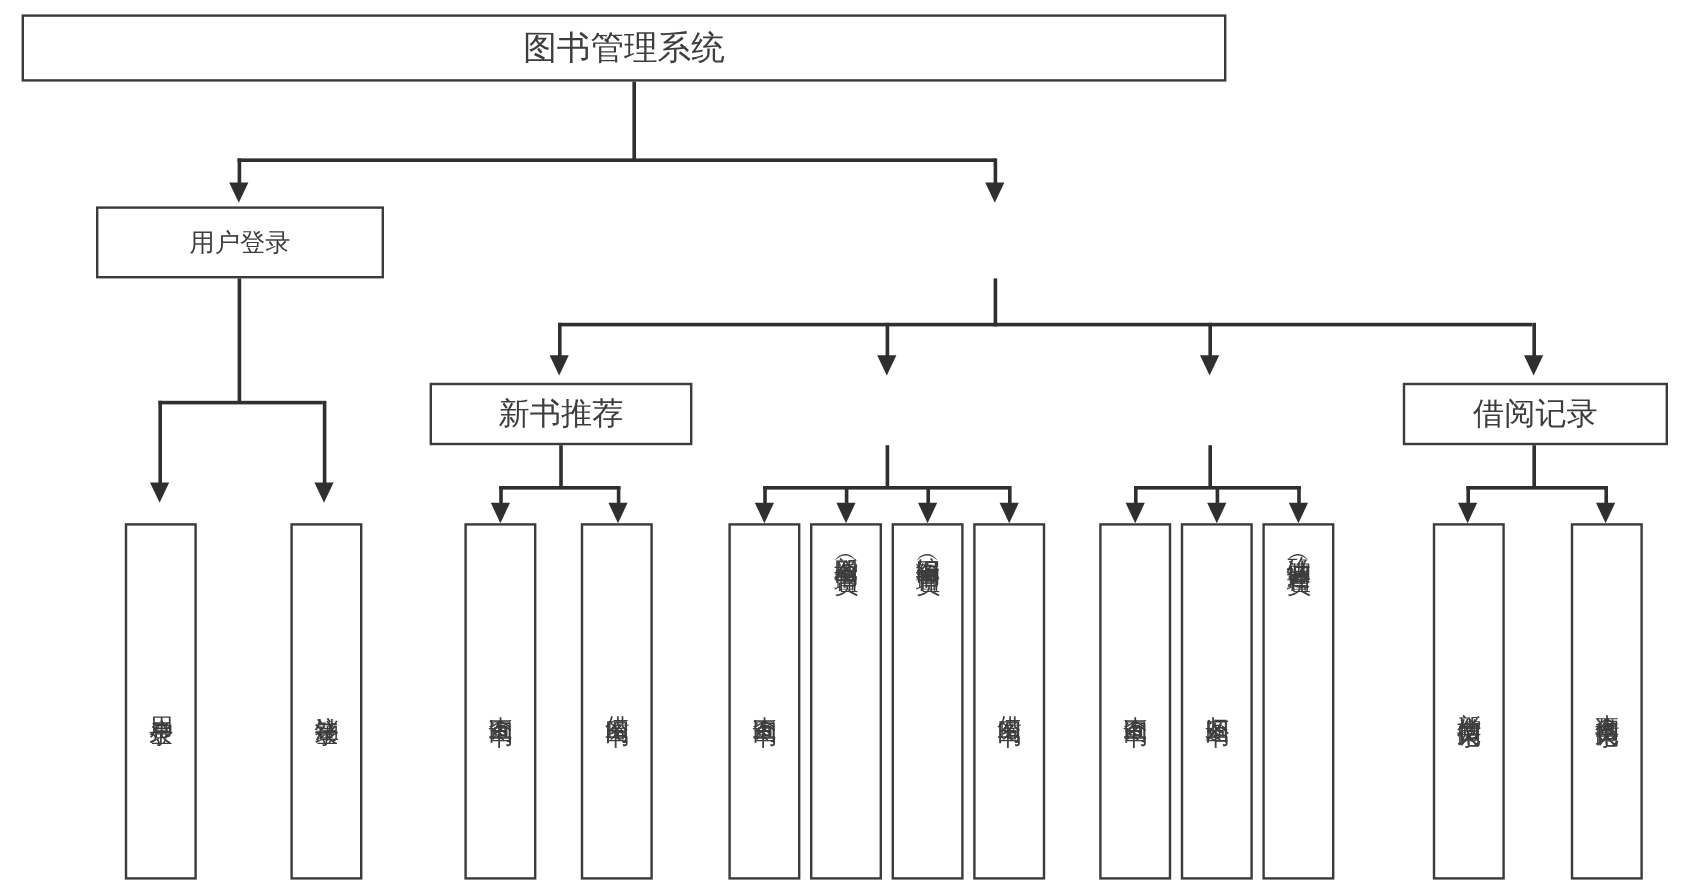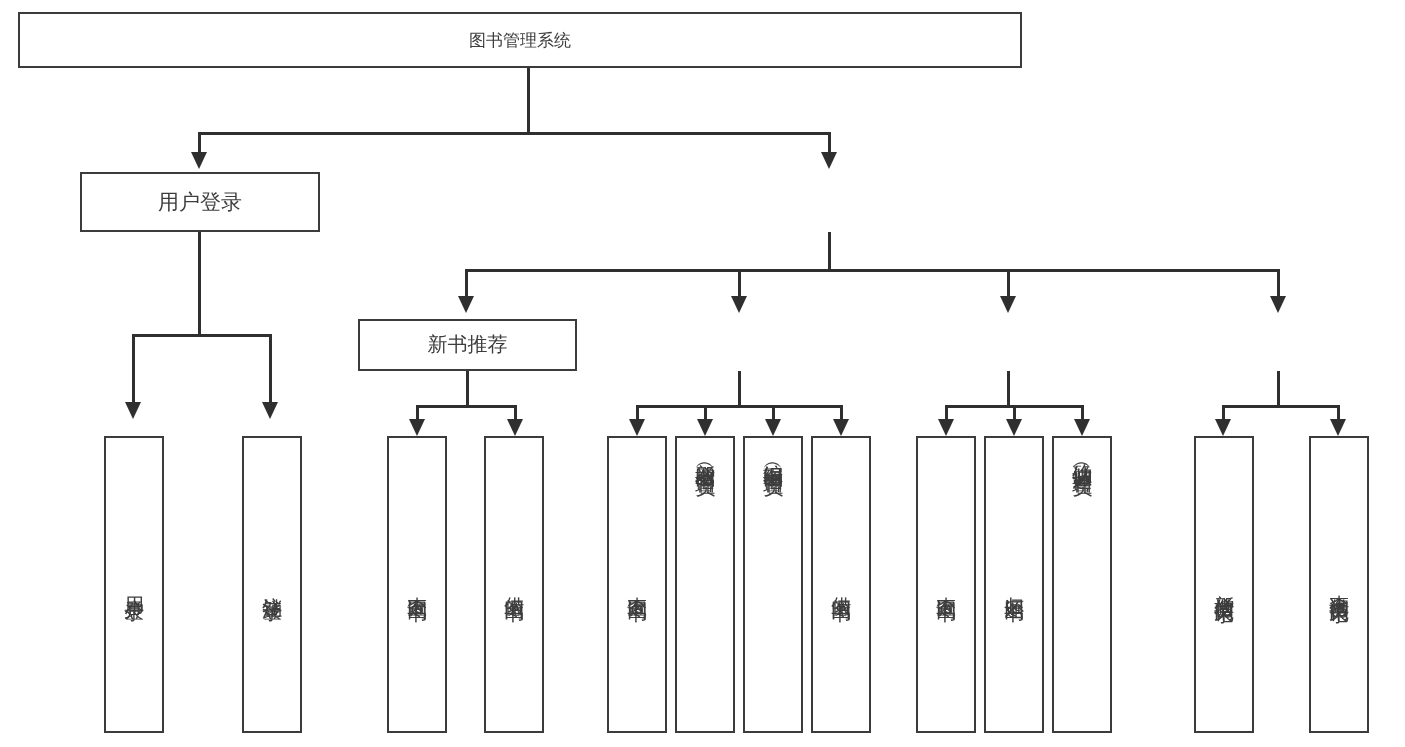--- a/index.html
+++ b/index.html
@@ -21,23 +21,23 @@
     box-sizing:border-box;
     background:#ffffff;
     border:2px solid #3b3b3b;
     display:flex;
     align-items:center;
     justify-content:center;
     text-align:center;
     color:#3d3d3d;
     line-height:1.18;
   }
-  .node.root{font-size:17px;}
+  .node.root{font-size:28px;}
   .node.lvl2{font-size:21px;}
-  .node.lvl3{font-size:20px;}
+  .node.lvl3{font-size:26px;}
   .node.leaf{
     font-size:20px;
     writing-mode:vertical-rl;
     text-orientation:upright;
     letter-spacing:2px;
     padding:10px 0;
     align-items:center;
     justify-content:center;
   }
   .node.leaf.toppad{justify-content:flex-start;}
@@ -107,20 +107,23 @@
   <div class="vline" style="left:738px; top:269px; height:30px;"></div>
   <div class="arrow" style="left:731px; top:296px;"></div>
   <div class="vline" style="left:1007px; top:269px; height:30px;"></div>
   <div class="arrow" style="left:1000px; top:296px;"></div>
   <div class="vline" style="left:1277px; top:269px; height:30px;"></div>
   <div class="arrow" style="left:1270px; top:296px;"></div>
 
   <div class="node lvl3" style="left:358px; top:319px; width:219px; height:52px;">
     <span>新书推荐</span>
   </div>
+  <div class="node lvl3" style="left:1169px; top:319px; width:221px; height:52px;">
+    <span>借阅记录</span>
+  </div>
 
   <div class="vline" style="left:466px; top:371px; height:36px;"></div>
   <div class="hline" style="left:416px; top:405px; width:101px;"></div>
   <div class="vline" style="left:416px; top:405px; height:18px;"></div>
   <div class="arrow" style="left:409px; top:419px;"></div>
   <div class="vline" style="left:514px; top:405px; height:18px;"></div>
   <div class="arrow" style="left:507px; top:419px;"></div>
 
   <div class="vline" style="left:738px; top:371px; height:36px;"></div>
   <div class="hline" style="left:636px; top:405px; width:206px;"></div>

